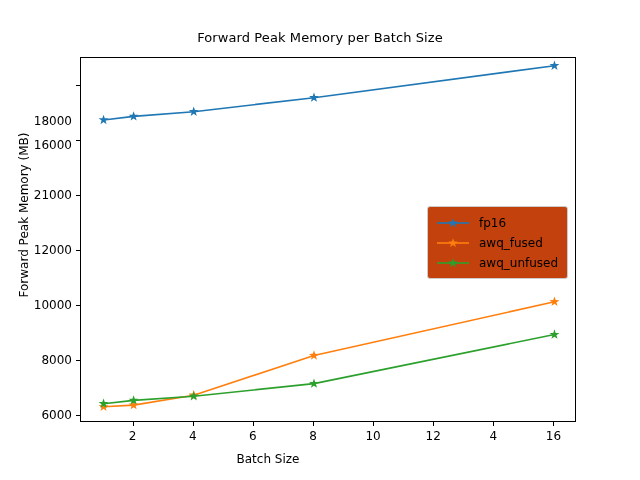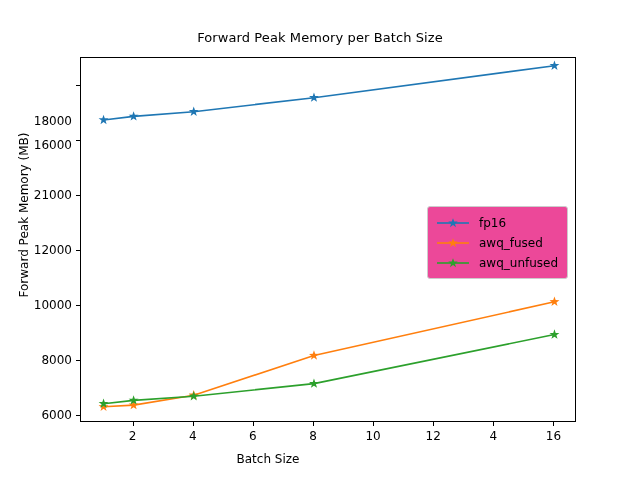--- a/index.html
+++ b/index.html
@@ -88,21 +88,21 @@
     color: #000000;
     transform: rotate(-90deg);
     transform-origin: center center;
   }
   #legend {
     position: absolute;
     left: 427px;
     top: 206px;
     width: 141px;
     height: 73px;
-    background: #ec4899;
+    background: #c2410c;
     border: 0.8px solid #cccccc;
     border-radius: 3px;
     box-sizing: border-box;
     padding: 6px 8px 6px 8px;
   }
   .legend-row {
     display: flex;
     align-items: center;
     height: 20px;
   }

